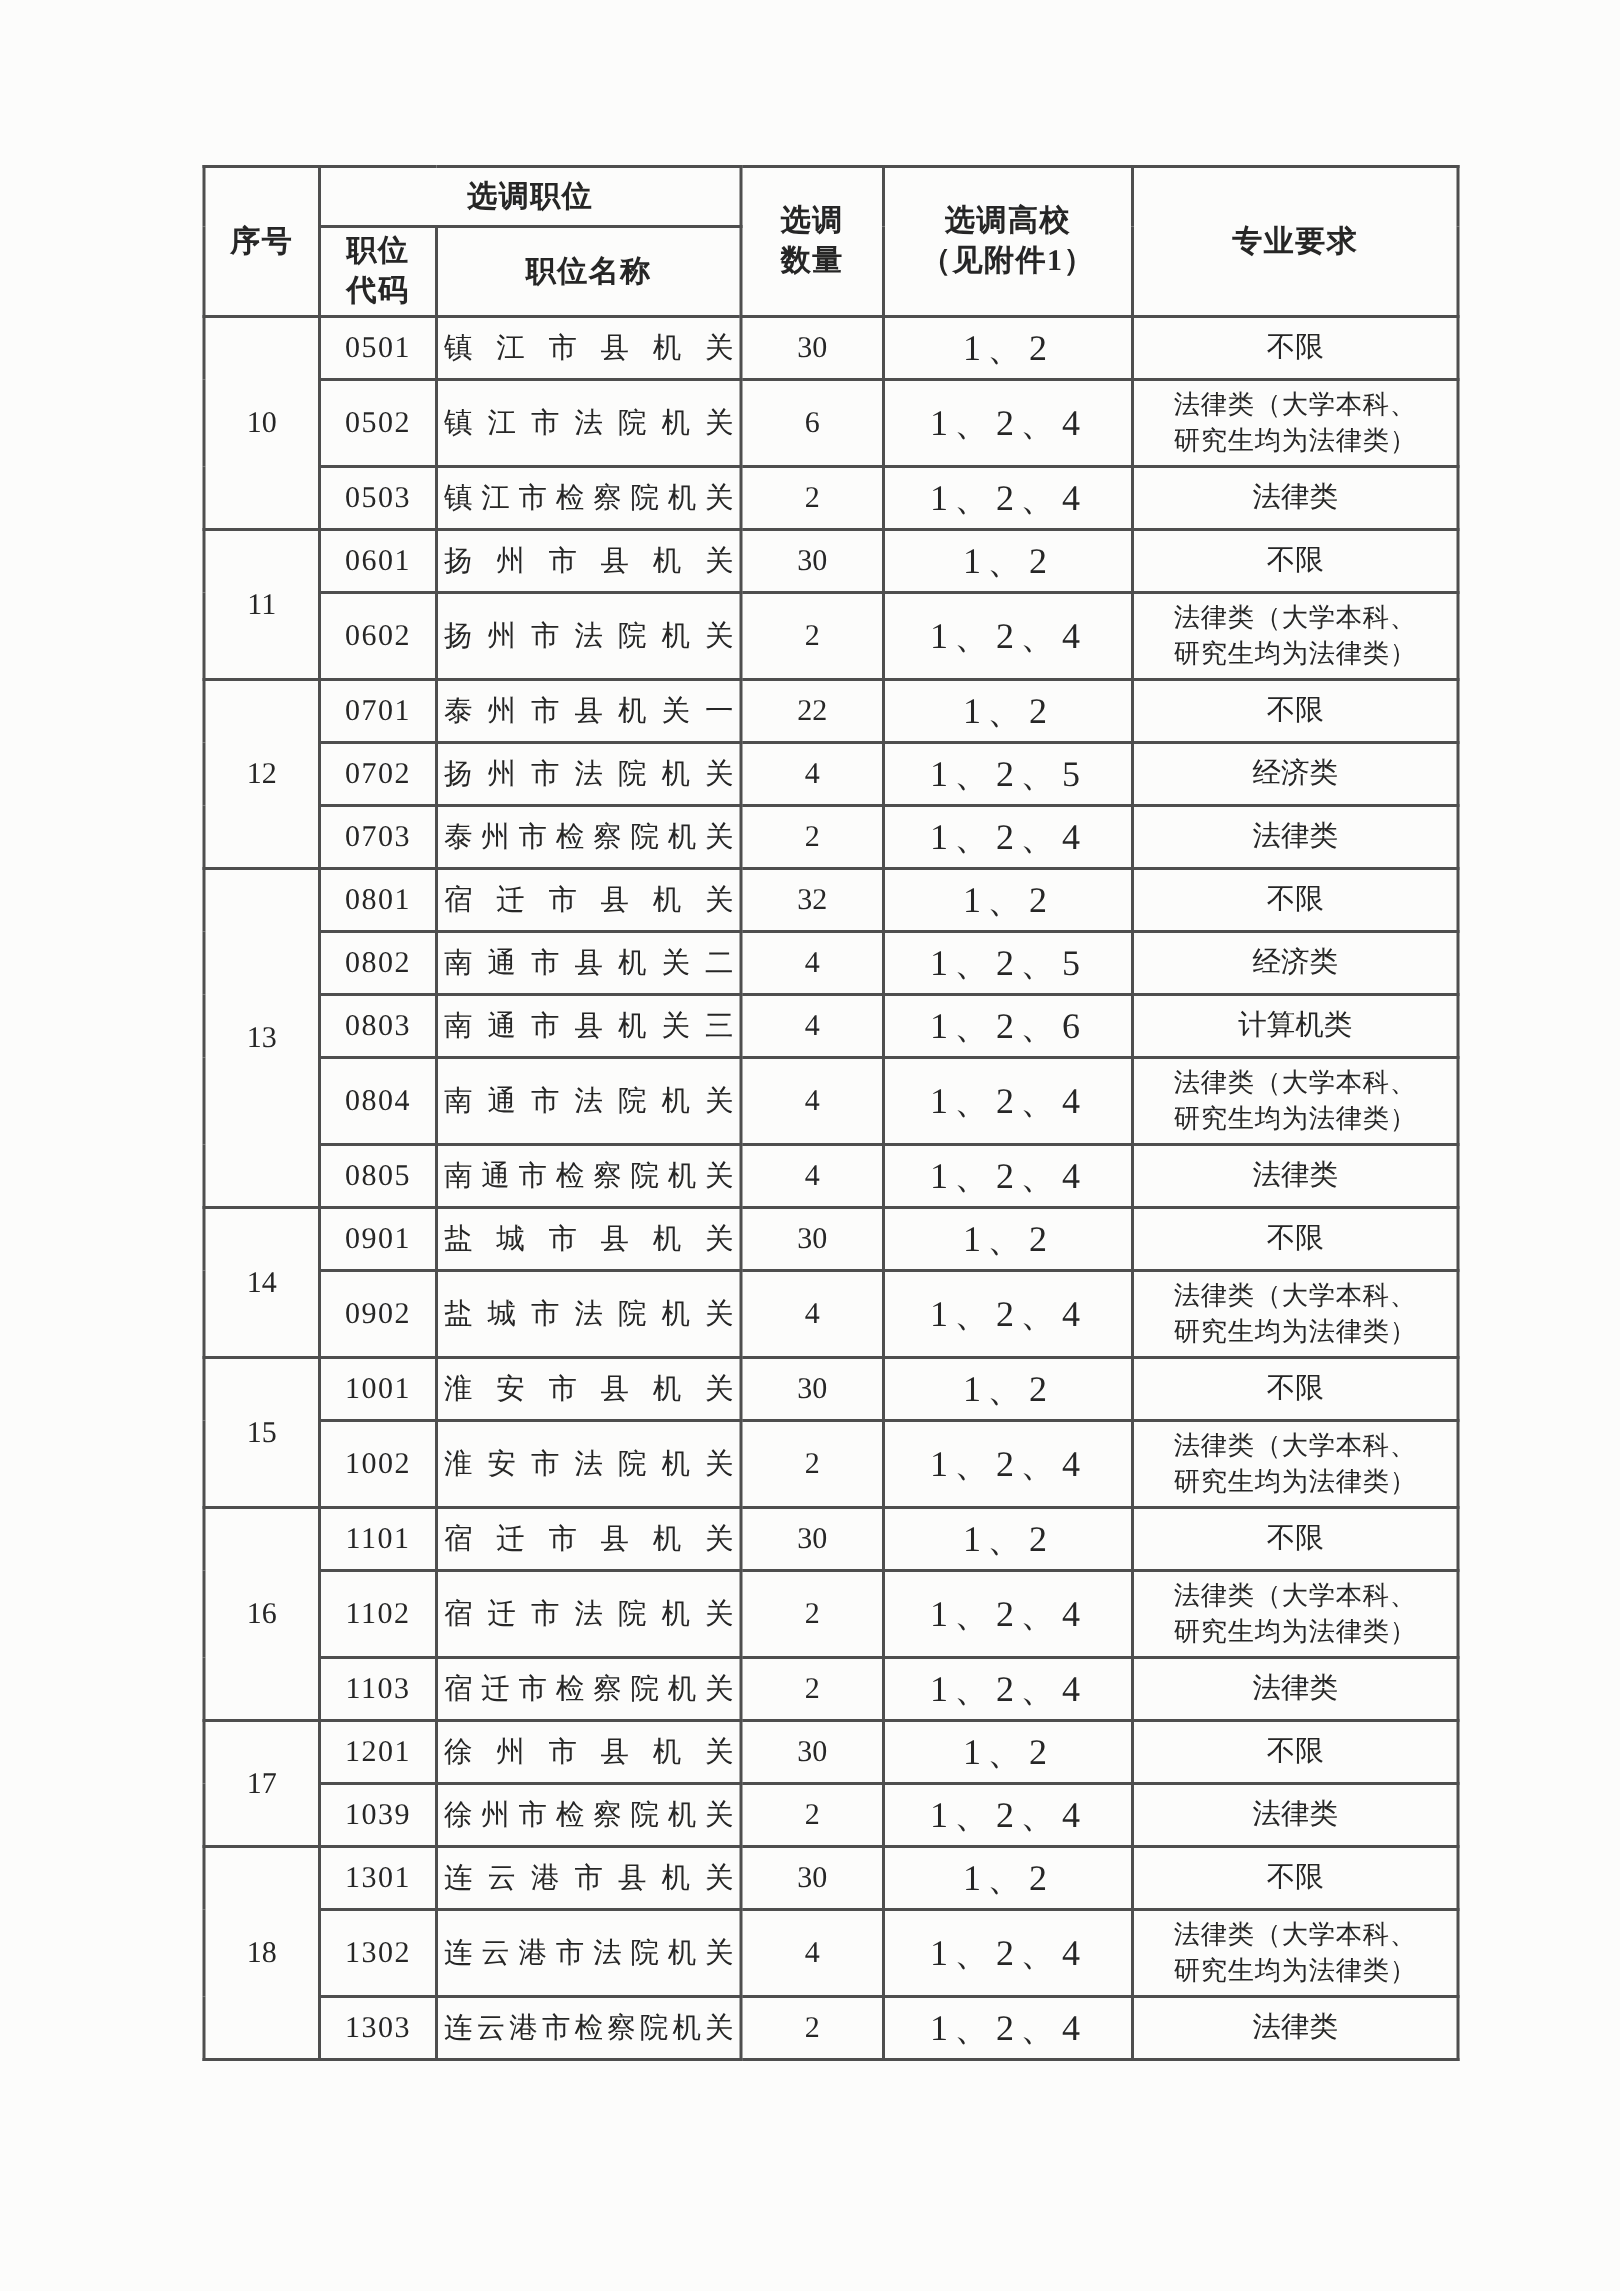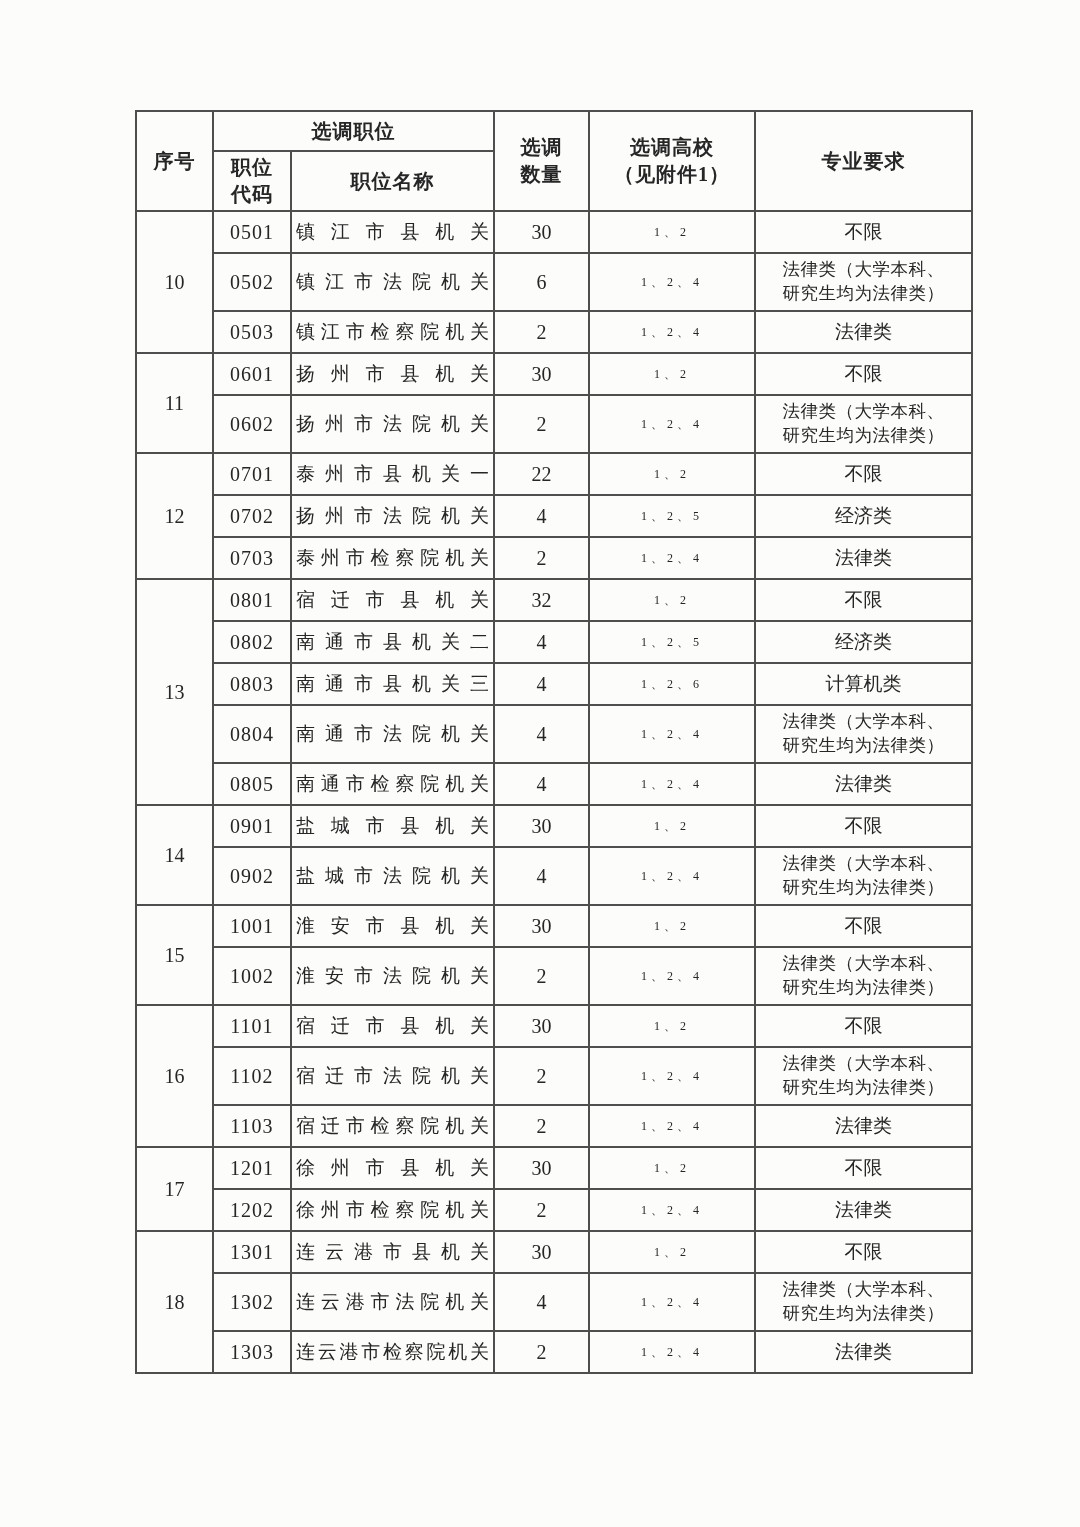--- a/index.html
+++ b/index.html
@@ -34,21 +34,21 @@
   tr.h-sub  { height:58px; }
   tr.r      { height:42px; }
   tr.r-tall { height:58px; }
   .c-serial { font-size:20px;margin-left:27px; }
   .c-code   { font-size:20px; letter-spacing:1px; }
   .c-name   {
     font-size:19px; padding:0 10px;
     text-align:justify; text-align-last:justify;
   }
   .c-qty    { font-size:20px;border-radius:19px; }
-  .c-univ   { font-size:12px; letter-spacing:4px; }
+  .c-univ   { font-size:24px; letter-spacing:4px; }
   .c-major  { font-size:19px; white-space:pre-line; line-height:1.35; }
   tr.r-tall .c-major { font-size:17.5px; letter-spacing:0.5px;margin-top:24px; }
 </style>
 </head>
 <body>
 
 <div class="sheet">
   <table class="positions">
     <colgroup>
       <col style="width:77px">
@@ -238,21 +238,21 @@
 
       <tr class="r">
         <td rowspan="2" class="c-serial">17</td>
         <td class="c-code">1201</td>
         <td class="c-name">徐州市县机关</td>
         <td class="c-qty">30</td>
         <td class="c-univ">1、2</td>
         <td class="c-major">不限</td>
       </tr>
       <tr class="r">
-        <td class="c-code">1202</td>
+        <td class="c-code">1039</td>
         <td class="c-name">徐州市检察院机关</td>
         <td class="c-qty">2</td>
         <td class="c-univ">1、2、4</td>
         <td class="c-major">法律类</td>
       </tr>
 
       <tr class="r">
         <td rowspan="3" class="c-serial">18</td>
         <td class="c-code">1301</td>
         <td class="c-name">连云港市县机关</td>

